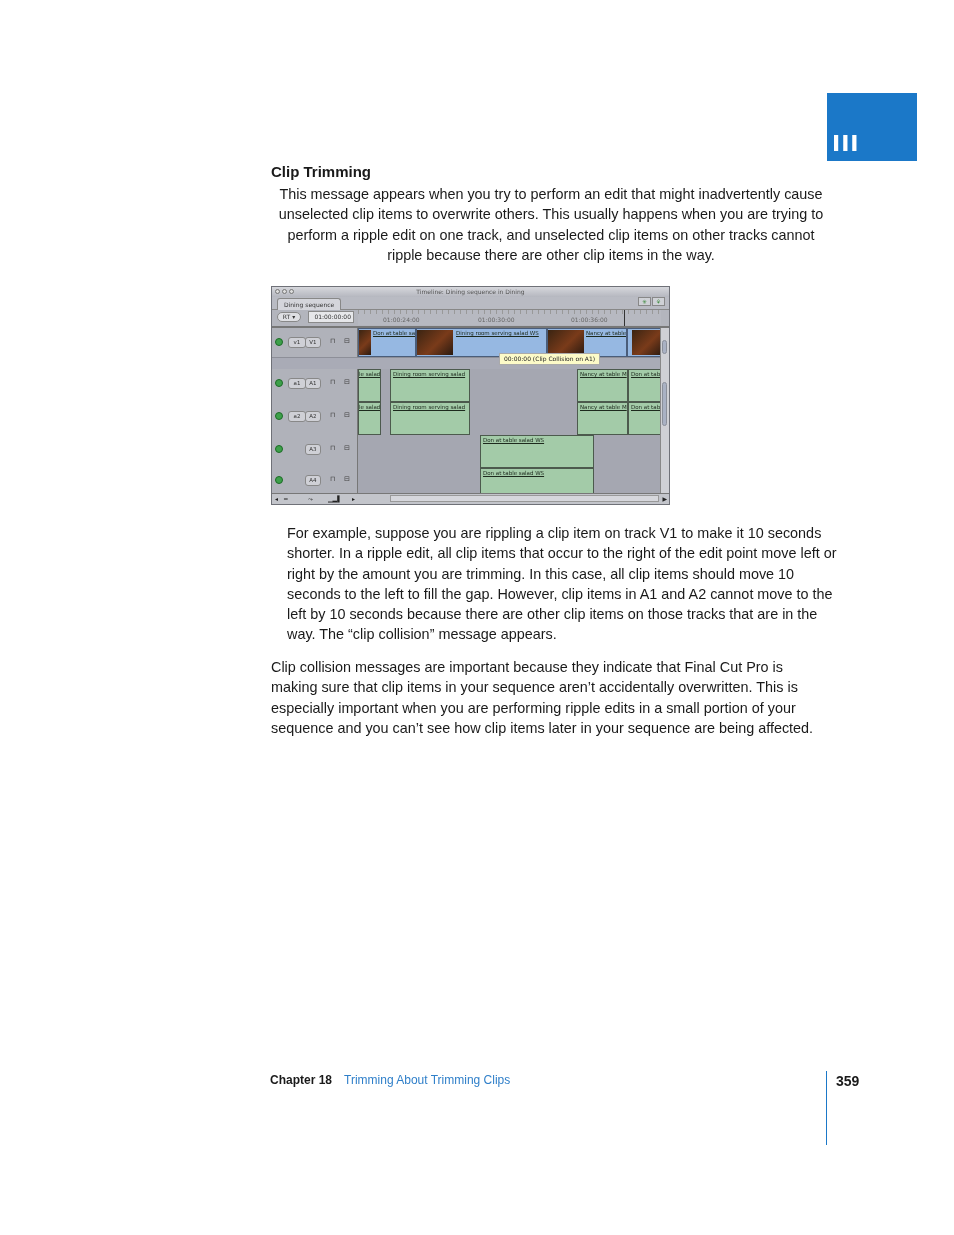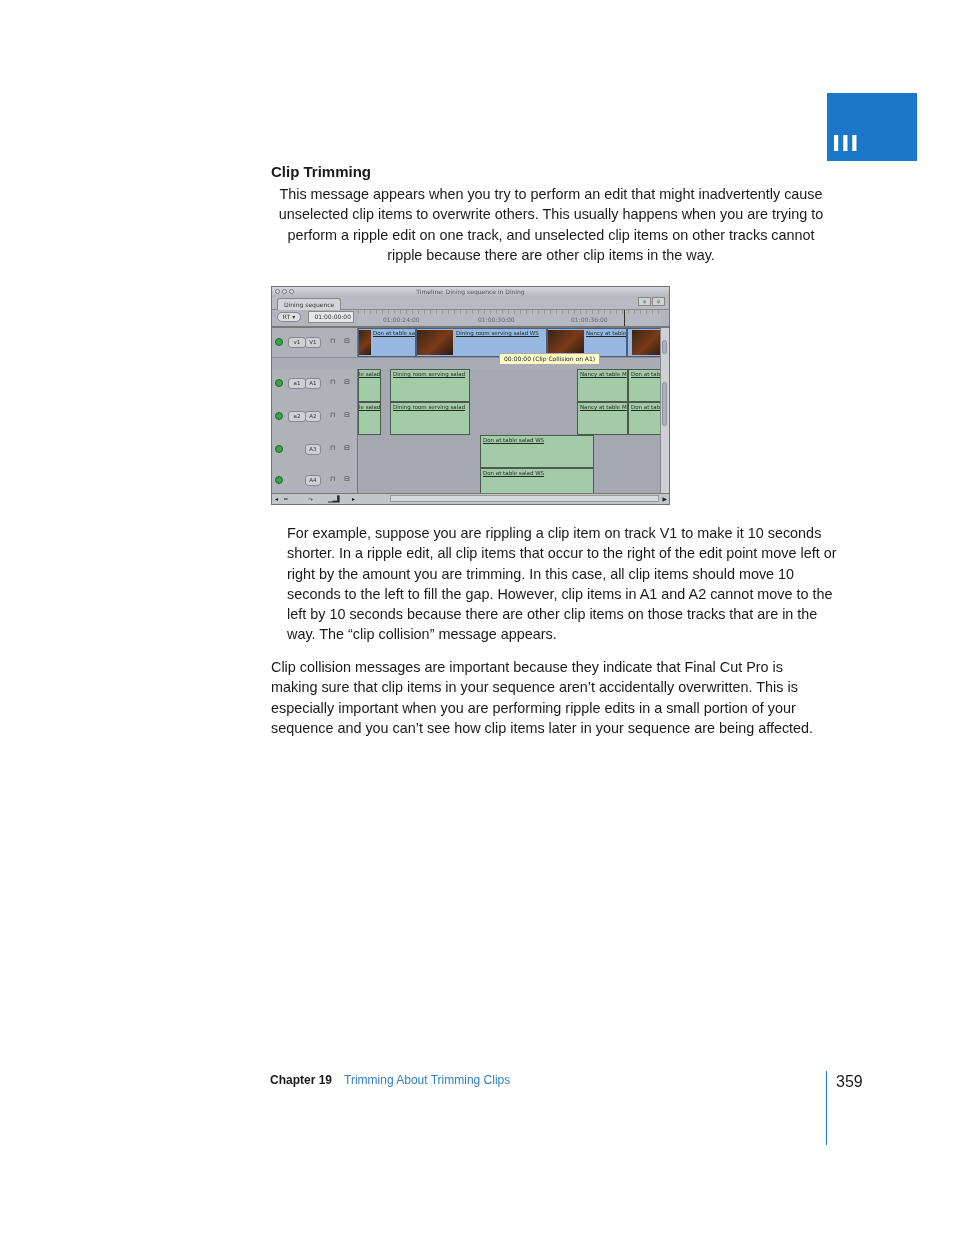--- a/index.html
+++ b/index.html
@@ -76,21 +76,21 @@
     }
     .vscroll { position: absolute; right: 0; top: 41px; width: 8px; bottom: 10px; background: #cfd0d5; border-left: 1px solid #888; }
     .vthumb { position: absolute; left: 1px; width: 5px; border-radius: 3px; background: #a9b1c3; border: 1px solid #8a8f9a; box-sizing: border-box; }
     .bottombar { position: absolute; left: 0; right: 0; bottom: 0; height: 10px; background: #c3c5cb; border-top: 1px solid #777; }
     .bb { position: absolute; top: 1px; font-size: 6px; color: #222; line-height: 8px; }
     .hscroll { position: absolute; left: 118px; right: 10px; top: 1px; height: 7px; background: #d6d7dc; border: 1px solid #999; box-sizing: border-box; }
 
     .footer-chapter { position: absolute; left: 270px; top: 1073px; font-size: 12px; font-weight: bold; }
     .footer-title { position: absolute; left: 344px; top: 1073px; font-size: 12px; color: #2f7fc9; }
     .footer-rule { position: absolute; left: 826px; top: 1071px; width: 1px; height: 74px; background: #1b78c8; }
-    .footer-page { position: absolute; left: 836px; top: 1073px; font-size: 16px; font-weight: normal; }
+    .footer-page { position: absolute; left: 836px; top: 1073px; font-size: 14px; font-weight: bold; }
   </style>
 </head>
 <body>
 
 <div class="part-tab">
   <span class="roman">III</span>
 </div>
 
 <div class="heading">Clip Trimming</div>
 <p class="para p1">This message appears when you try to perform an edit that might inadvertently cause unselected clip items to overwrite others. This usually happens when you are trying to perform a ripple edit on one track, and unselected clip items on other tracks cannot ripple because there are other clip items in the way.</p>
@@ -242,16 +242,16 @@
     <span class="bb" style="left:56px">▁▂▌</span>
     <span class="bb" style="left:80px">▸</span>
     <div class="hscroll"></div>
     <span class="bb" style="right:2px">▶</span>
   </div>
 </div>
 
 <p class="para p2">For example, suppose you are rippling a clip item on track V1 to make it 10 seconds shorter. In a ripple edit, all clip items that occur to the right of the edit point move left or right by the amount you are trimming. In this case, all clip items should move 10 seconds to the left to fill the gap. However, clip items in A1 and A2 cannot move to the left by 10 seconds because there are other clip items on those tracks that are in the way. The “clip collision” message appears.</p>
 <p class="para p3">Clip collision messages are important because they indicate that Final Cut Pro is making sure that clip items in your sequence aren’t accidentally overwritten. This is especially important when you are performing ripple edits in a small portion of your sequence and you can’t see how clip items later in your sequence are being affected.</p>
 
-<div class="footer-chapter">Chapter 19</div>
+<div class="footer-chapter">Chapter 18</div>
 <div class="footer-title">Trimming About Trimming Clips</div>
 <div class="footer-rule"></div>
 <div class="footer-page">359</div>
 
 </body></html>

